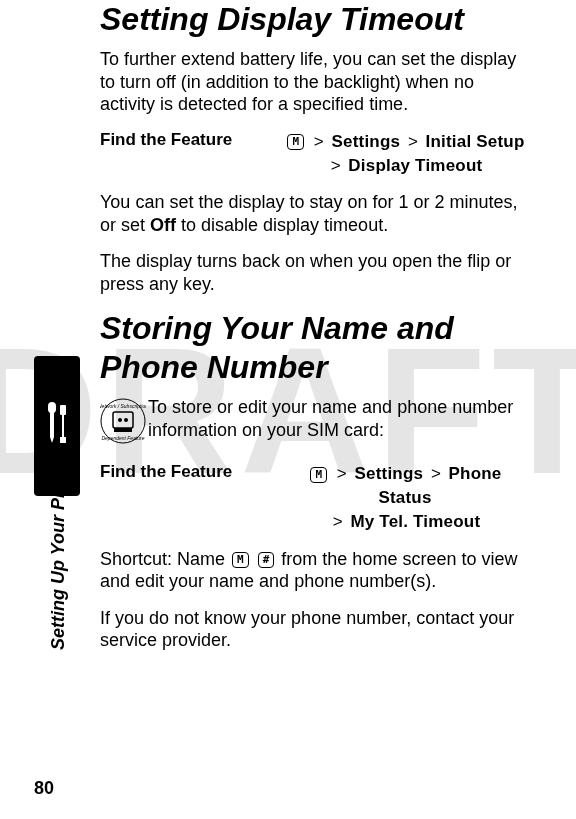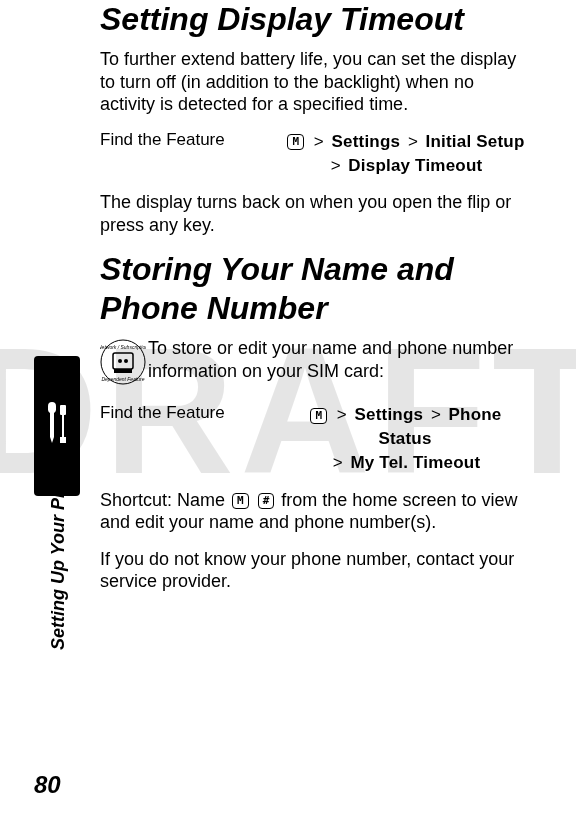--- a/index.html
+++ b/index.html
@@ -45,22 +45,21 @@
     font-style:italic;
     font-weight:bold;
     font-size:18px;
     white-space:nowrap;
   }
   .page-number{
     position:absolute;
     left:34px;
     bottom:20px;
     font-weight:bold;
-    font-size:24px;
-    font-style:italic;
+    font-size:18px;
   }
   .content{
     position:absolute;
     left:100px;
     right:50px;
     top:0;
   }
   h1{
     font-style:italic;
     font-weight:900;
@@ -73,21 +72,21 @@
     margin:0 0 14px 0;
     line-height:1.25;
   }
   .feature-row{
     display:flex;
     gap:24px;
     margin:6px 0 14px 0;
     font-size:17px;
   }
   .feature-label{
-    font-weight:400;
+    font-weight:700;
     flex:0 0 auto;
     min-width:160px;
   }
   .feature-path{
     flex:1;
     line-height:1.4;
     text-align:center;
   }
   .btn-icon{
     display:inline-block;
@@ -151,20 +150,23 @@
       <span class="btn-icon">M</span>
       <span class="gt">&gt;</span>
       <span class="menu-text">Settings</span>
       <span class="gt">&gt;</span>
       <span class="menu-text">Initial Setup</span><br>
       <span class="gt">&gt;</span>
       <span class="menu-text">Display Timeout</span>
     </div>
   </div>
 
+  <p>
+    <span>You can set the display to stay on for 1 or 2 minutes, or set </span><span class="inline-menu">Off</span><span> to disable display timeout.</span>
+  </p>
 
   <p>The display turns back on when you open the flip or press any key.</p>
 
   <h1>Storing Your Name and Phone Number</h1>
 
   <div class="sim-row">
     <span class="sim-icon">
       <svg width="46" height="46" viewBox="0 0 46 46">
         <circle cx="23" cy="23" r="22" fill="none" stroke="#000" stroke-width="1"></circle>
         <text x="23" y="10" text-anchor="middle" font-size="5" font-style="italic">Network / Subscription</text>

